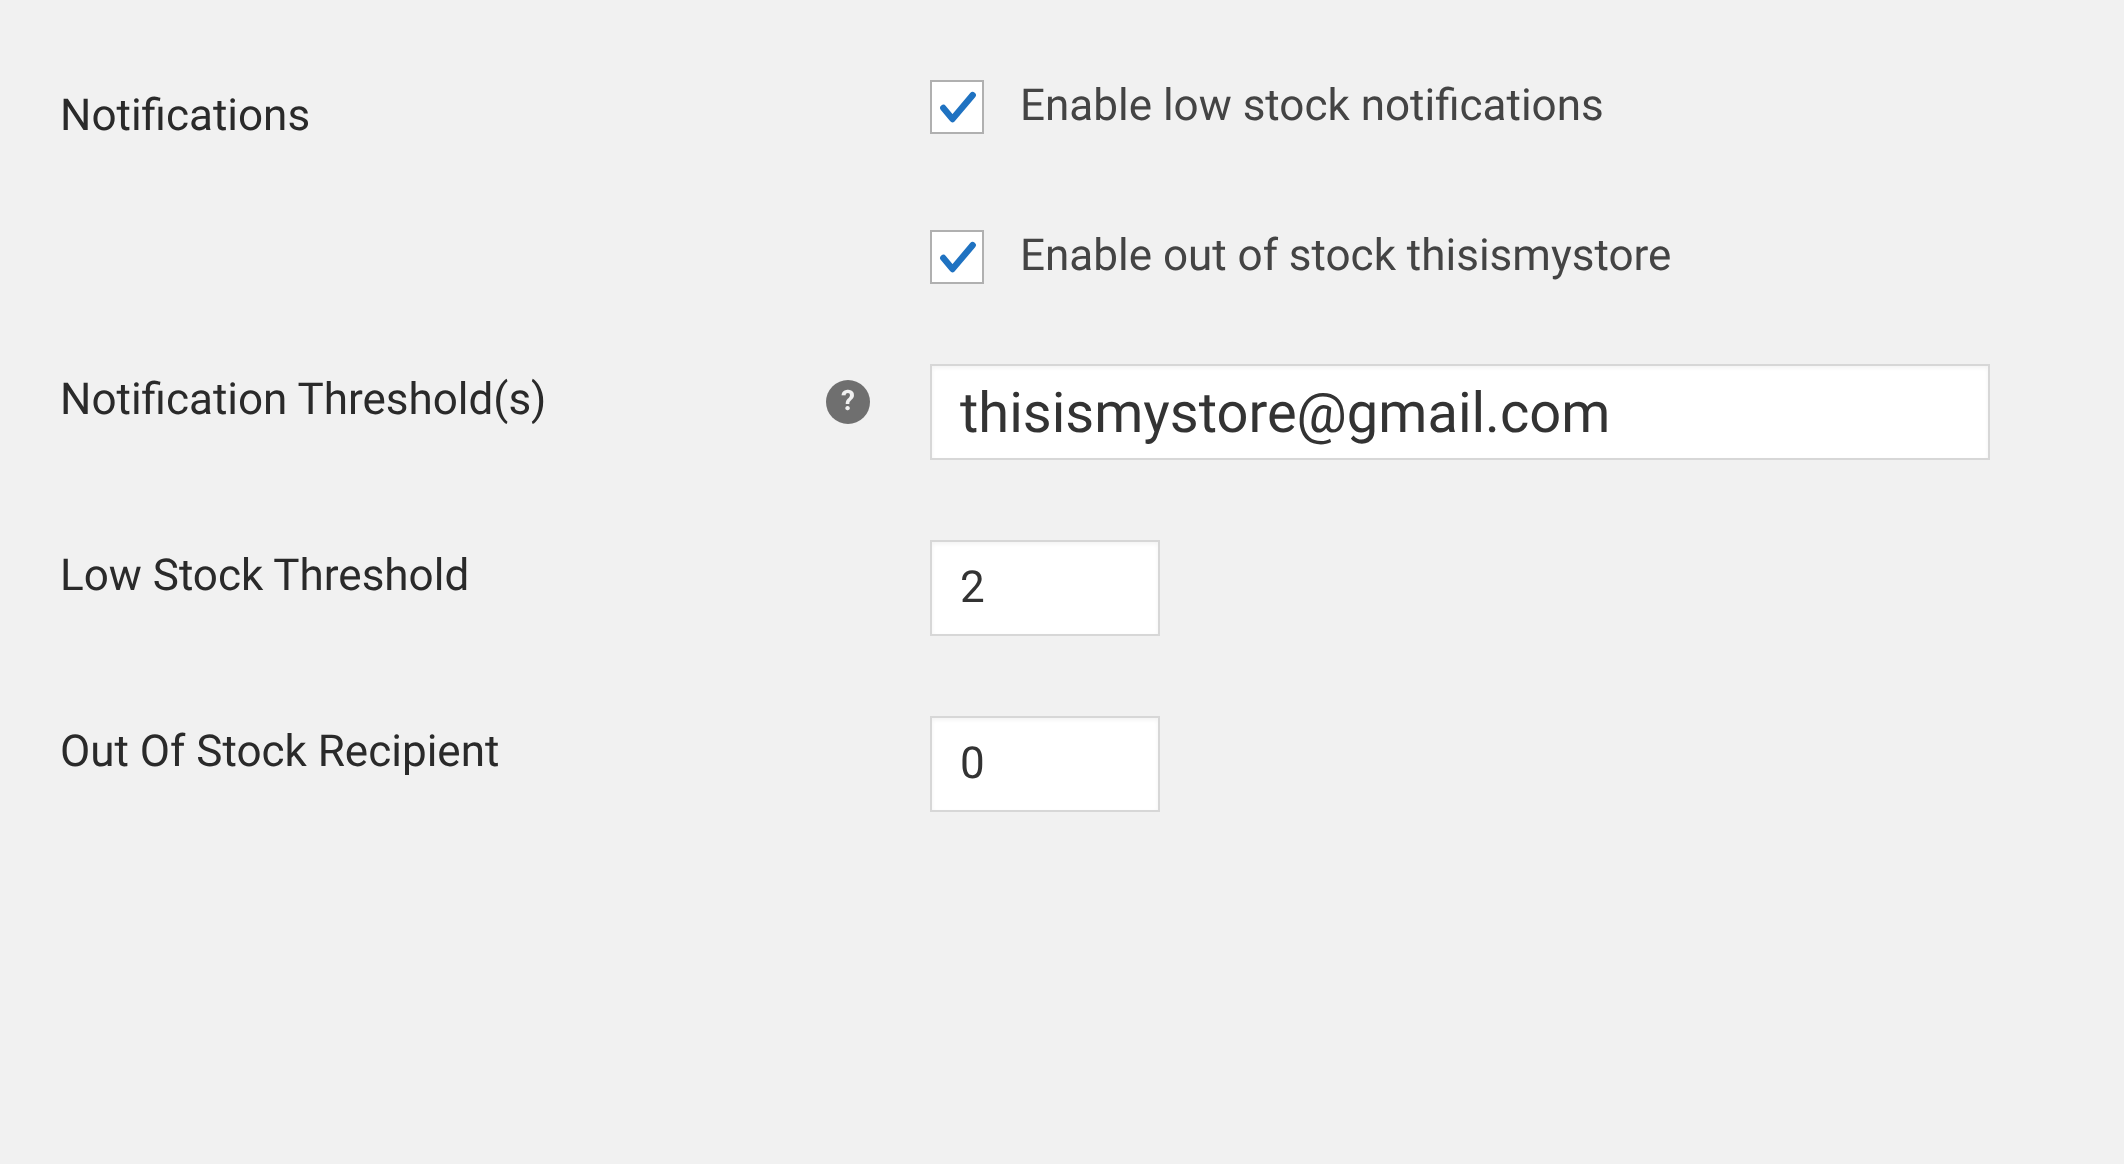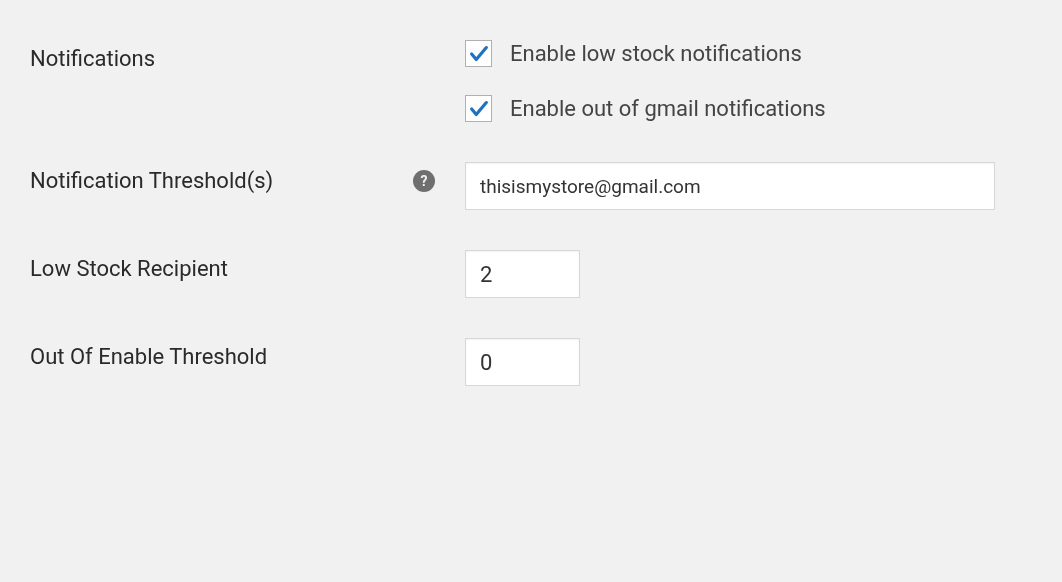--- a/index.html
+++ b/index.html
@@ -44,21 +44,21 @@
       margin-left: auto;
       margin-right: 30px;
       cursor: help;
     }
     .controls-col {
       flex: 1;
     }
     .checkbox-row {
       display: flex;
       align-items: center;
-      margin-bottom: 28px;
+      margin-bottom: 48px;
     }
     .checkbox-row:last-child {
       margin-bottom: 0;
     }
     .checkbox {
       width: 27px;
       height: 27px;
       border: 1px solid #b0b0b0;
       background: #fff;
       display: inline-flex;
@@ -76,21 +76,21 @@
       color: #444;
       font-size: 22px;
       cursor: pointer;
     }
     .text-input {
       width: 530px;
       height: 48px;
       border: 1px solid #d7d7d7;
       background: #fff;
       padding: 8px 14px;
-      font-size: 19px;
+      font-size: 28px;
       color: #333;
       font-family: inherit;
       box-shadow: inset 0 1px 2px rgba(0,0,0,0.05);
     }
     .number-input {
       width: 115px;
       height: 48px;
       border: 1px solid #d7d7d7;
       background: #fff;
       padding: 8px 14px;
@@ -115,44 +115,44 @@
         </svg>
       </span>
       <span class="checkbox-label">Enable low stock notifications</span>
     </div>
     <div class="checkbox-row">
       <span class="checkbox">
         <svg viewBox="0 0 24 24">
           <path fill="none" stroke="#1f72c1" stroke-width="3.5" stroke-linecap="round" stroke-linejoin="round" d="M4 12 L9 18 L20 5"></path>
         </svg>
       </span>
-      <span class="checkbox-label">Enable out of gmail notifications</span>
+      <span class="checkbox-label">Enable out of stock thisismystore</span>
     </div>
   </div>
 </div>
 
 <div class="form-row">
   <div class="label-col">
     <span class="label-text">Notification Threshold(s)</span>
     <span class="help-icon">?</span>
   </div>
   <div class="controls-col">
     <input type="text" class="text-input" value="thisismystore@gmail.com" style="">
   </div>
 </div>
 
 <div class="form-row">
   <div class="label-col">
-    <span class="label-text">Low Stock Recipient</span>
+    <span class="label-text">Low Stock Threshold</span>
   </div>
   <div class="controls-col">
     <input type="text" class="number-input" value="2" style="">
   </div>
 </div>
 
 <div class="form-row">
   <div class="label-col">
-    <span class="label-text">Out Of Enable Threshold</span>
+    <span class="label-text">Out Of Stock Recipient</span>
   </div>
   <div class="controls-col">
     <input type="text" class="number-input" value="0" style="">
   </div>
 </div>
 
 </body></html>

